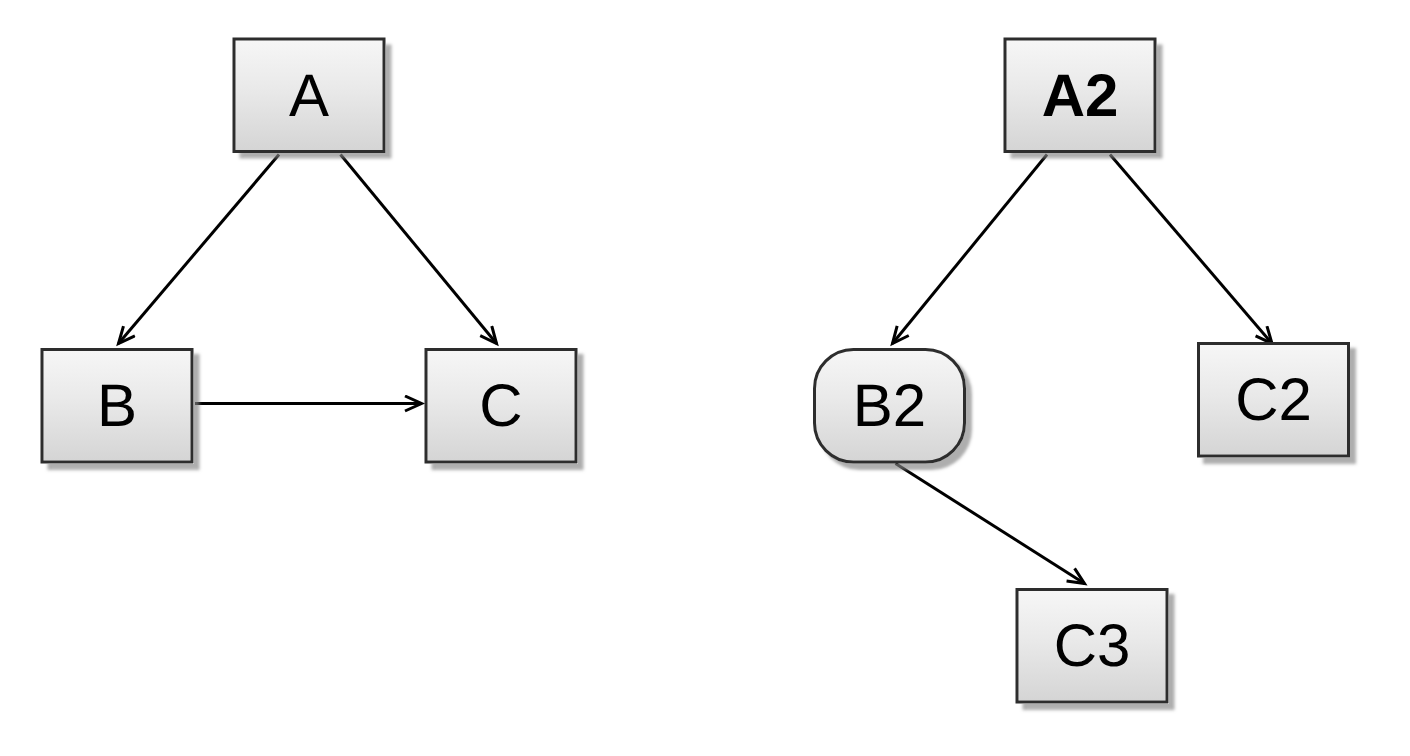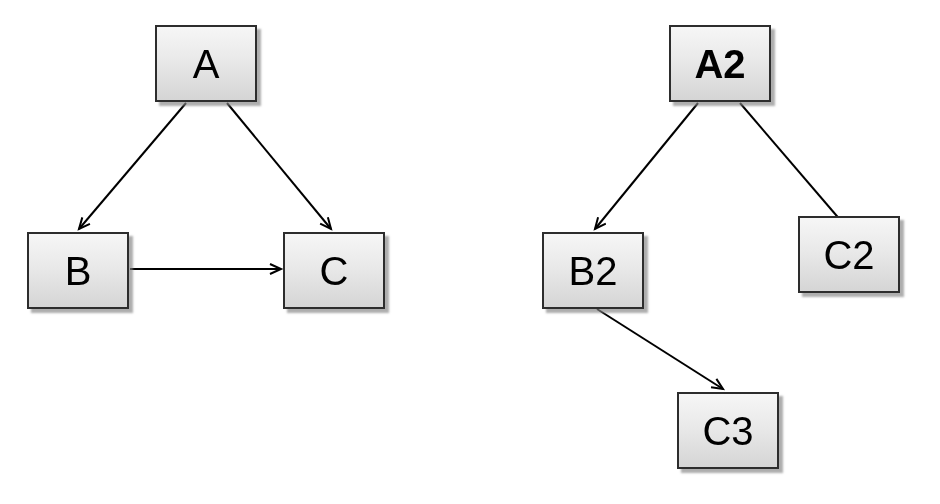--- a/index.html
+++ b/index.html
@@ -43,22 +43,22 @@
     font-size: 40px;
     line-height: 1;
     color: #000000;
     user-select: none;
   }
   
   .pos-A  { left: 155px; top: 25px;  }
   .pos-B  { left: 27px;  top: 232px; }
   .pos-C  { left: 283px; top: 232px; }
   .pos-A2 { left: 669px; top: 25px; font-weight: bold;  }
-  .pos-B2 { left: 542px; top: 232px; }
-  .pos-C2 { left: 798px; top: 216px; text-align: right; }
+  .pos-B2 { left: 542px; top: 232px; border-radius: 27px; }
+  .pos-C2 { left: 798px; top: 228px; text-align: right; }
   .pos-C3 { left: 677px; top: 392px; }
 </style>
 </head>
 <body>
 
 <div class="canvas" style="--bg: #ffffff; --fill-top: #f6f6f6; --fill-bottom: #d5d5d5; --border: #2d2d2d; --edge: #000000;">
 
   <svg class="edges" width="940" height="504" viewBox="0 0 940 504" xmlns="http://www.w3.org/2000/svg">
     <defs>
       <marker id="arrowhead" markerUnits="userSpaceOnUse" markerWidth="18" markerHeight="16" refX="12.5" refY="6" orient="auto">

